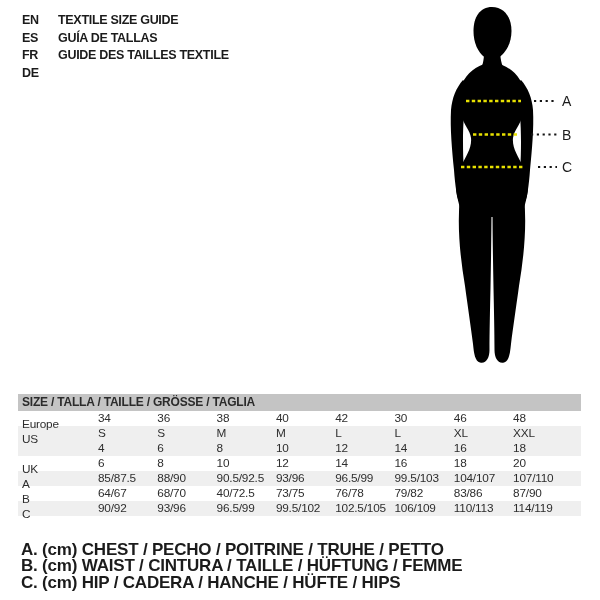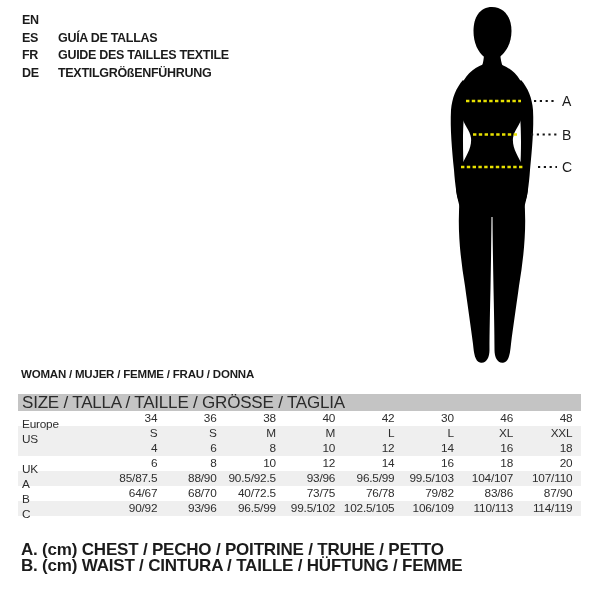--- a/index.html
+++ b/index.html
@@ -58,22 +58,22 @@
   
   .table-header-bar {
     position: absolute;
     left: 18px;
     top: 394px;
     width: 563px;
     height: 17px;
     line-height: 17px;
     padding-left: 4px;
     box-sizing: border-box;
-    font-size: 17px;
-    font-weight: 400;
+    font-size: 12px;
+    font-weight: 700;
     letter-spacing: -0.2px;
     color: #2b2b2b;
   }
   .size-table {
     position: absolute;
     left: 18px;
     top: 411px;
     width: 563px;
   }
   .trow {
@@ -90,21 +90,21 @@
     width: 80px;
     padding-left: 4px;
     box-sizing: border-box;
     text-align: left;
     flex: none;
     margin-top: 6px;
   }
   .tcell {
     width: 59.3px;
     flex: none;
-    text-align: right;
+    text-align: left;
   }
 
   
   .legend {
     position: absolute;
     left: 21px;
     top: 542px;
   }
   .legend-row {
     height: 16.4px;
@@ -117,32 +117,32 @@
   }
 </style>
 </head>
 <body>
 
 <div class="page">
 
   <div class="lang-list">
     <div class="lang-row">
       <span class="lang-code">EN</span>
+      <span class="lang-text">TEXTILE SIZE GUIDE</span>
     </div>
     <div class="lang-row">
       <span class="lang-code">ES</span>
       <span class="lang-text">GUÍA DE TALLAS</span>
     </div>
     <div class="lang-row">
       <span class="lang-code">FR</span>
       <span class="lang-text">GUIDE DES TAILLES TEXTILE</span>
     </div>
     <div class="lang-row">
       <span class="lang-code">DE</span>
-      <span class="lang-text">TEXTILGRÖßENFÜHRUNG</span>
     </div>
   </div>
 
   <svg class="figure-svg" viewBox="0 0 190 370">
     <g fill="#000000">
 
       <path d="M92 7 C104 7 111.5 17 111.5 31 C111.5 43 106 52.5 99 57.5 L85 57.5 C78 52.5 73.5 43 73.5 31 C73.5 17 80 7 92 7 Z"></path>
 
       <path d="M84 48 L100 48 C100 58 101.5 65 105 71 L80 71 C83 65 84.5 58 84 48 Z"></path>
 
@@ -163,21 +163,20 @@
 
     <line x1="134" y1="101" x2="157" y2="101" stroke="#141414" stroke-width="2.2" stroke-dasharray="2.2 3.6"></line>
     <line x1="131" y1="134.5" x2="157" y2="134.5" stroke="#141414" stroke-width="2.2" stroke-dasharray="2.2 3.6"></line>
     <line x1="138" y1="167" x2="157" y2="167" stroke="#141414" stroke-width="2.2" stroke-dasharray="2.2 3.6"></line>
 
     <text x="162" y="106" font-size="14" fill="#1b1b1b">A</text>
     <text x="162" y="139.5" font-size="14" fill="#1b1b1b">B</text>
     <text x="162" y="172" font-size="14" fill="#1b1b1b">C</text>
   </svg>
 
-  <div class="section-title">WOMAN / MUJER / FEMME / FRAU / DONNA</div>
 
   <div class="table-header-bar" style="background:#c4c4c4;">SIZE / TALLA / TAILLE / GRÖSSE / TAGLIA</div>
 
   <div class="size-table">
       <div class="trow">
         <div class="tlabel">Europe</div>
         <div class="tcell">34</div>
         <div class="tcell">36</div>
         <div class="tcell">38</div>
         <div class="tcell">40</div>
@@ -250,15 +249,16 @@
         <div class="tcell">102.5/105</div>
         <div class="tcell">106/109</div>
         <div class="tcell">110/113</div>
         <div class="tcell">114/119</div>
       </div>
     </div>
 
   <div class="legend">
     <div class="legend-row">A. (cm) CHEST / PECHO / POITRINE / TRUHE / PETTO</div>
     <div class="legend-row">B. (cm) WAIST / CINTURA / TAILLE / HÜFTUNG / FEMME</div>
+    <div class="legend-row">C. (cm) HIP / CADERA / HANCHE / HÜFTE / HIPS</div>
   </div>
 
 </div>
 
 </body></html>

